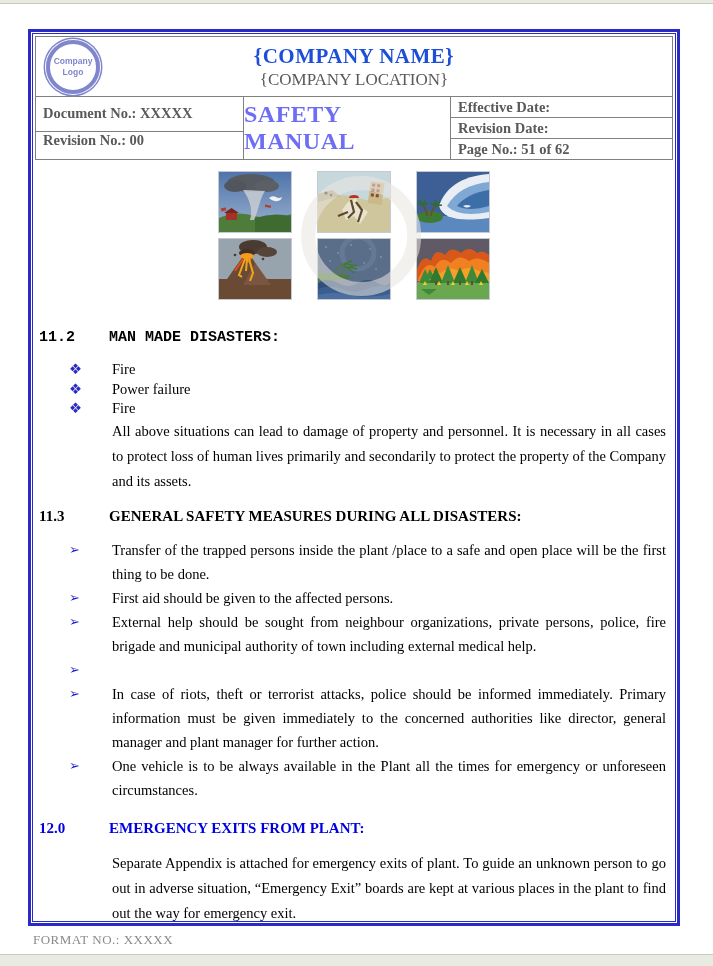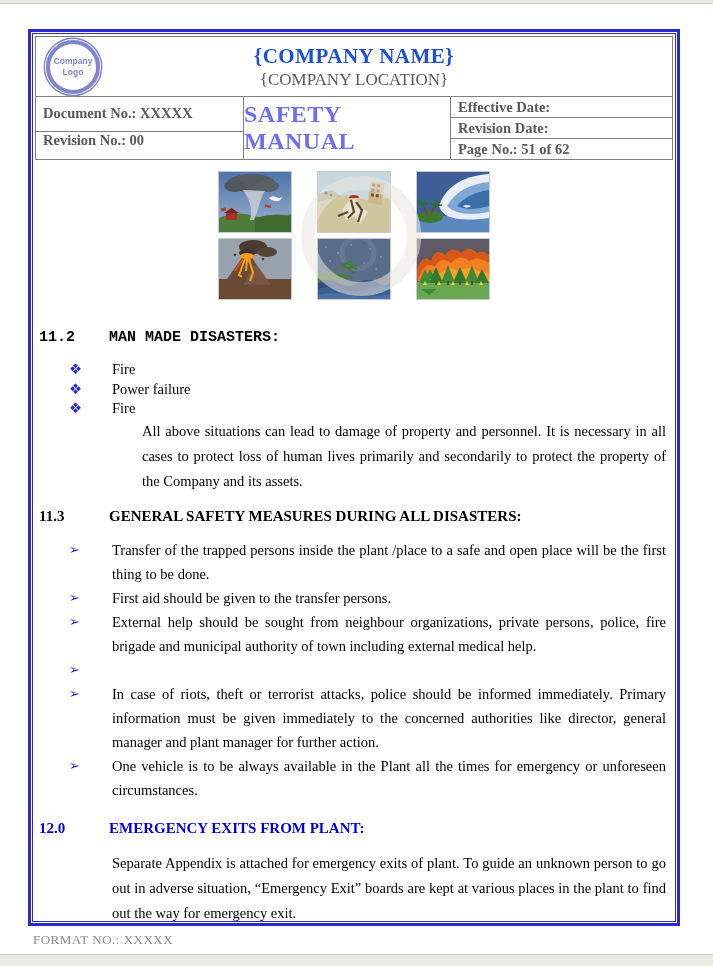--- a/index.html
+++ b/index.html
@@ -40,21 +40,21 @@
   .watermark { position:absolute; left:50%; top:50%; width:120px; height:120px; transform:translate(-44%,-50%);
                border:14px solid #e9e6e0; border-radius:50%; opacity:0.55; pointer-events:none; z-index:2; }
 
   
   .content { padding:0 7px 0 4px; }
   .sec-head { display:grid; grid-template-columns:70px 1fr; font-size:15px; font-weight:bold; line-height:20px; }
   .sec-head.blue { color:#0000e0; }
   .li { display:grid; grid-template-columns:30px 43px 1fr; }
   .li .marker { color:#2a2ac8; grid-column:2; }
   .s1-list { margin-top:12px; font-size:14.5px; line-height:19.5px; }
-  .s1-para { display:grid; grid-template-columns:73px 1fr; font-size:14.5px; line-height:25px; text-align:justify;gap:30px; }
+  .s1-para { display:grid; grid-template-columns:73px 1fr; font-size:14.5px; line-height:25px; text-align:justify; }
   .s2-list { margin-top:12px; font-size:14.5px; line-height:24px; }
   .s2-list .li { text-align:justify; }
   .s2-list .li .marker { font-size:13px; }
   .sec-112 { margin-top:29px;font-family:Liberation Mono, monospace; }
   .sec-113 { margin-top:12px; }
   .sec-120 { margin-top:16px; }
   .s3-para { margin-top:13px; display:grid; grid-template-columns:73px 1fr; font-size:14.5px; line-height:25px; text-align:justify; }
 
   .page-footer { position:absolute; left:33px; top:932px; font-size:13px; color:#8a8a8a; letter-spacing:0.5px; }
 </style>
@@ -264,21 +264,21 @@
           <span>11.3</span>
           <span>GENERAL SAFETY MEASURES DURING ALL DISASTERS:</span>
         </div>
         <div class="s2-list">
           <div class="li">
             <span class="marker">➢</span>
             <span>Transfer of the trapped persons inside the plant /place to a safe and open place will be the first thing to be done.</span>
           </div>
           <div class="li">
             <span class="marker">➢</span>
-            <span>First aid should be given to the transfer persons.</span>
+            <span>First aid should be given to the affected persons.</span>
           </div>
           <div class="li">
             <span class="marker">➢</span>
             <span>External help should be sought from neighbour organizations, private persons, police, fire brigade and municipal authority of town including external medical help.</span>
           </div>
           <div class="li">
             <span class="marker">➢</span>
           </div>
           <div class="li">
             <span class="marker">➢</span>

